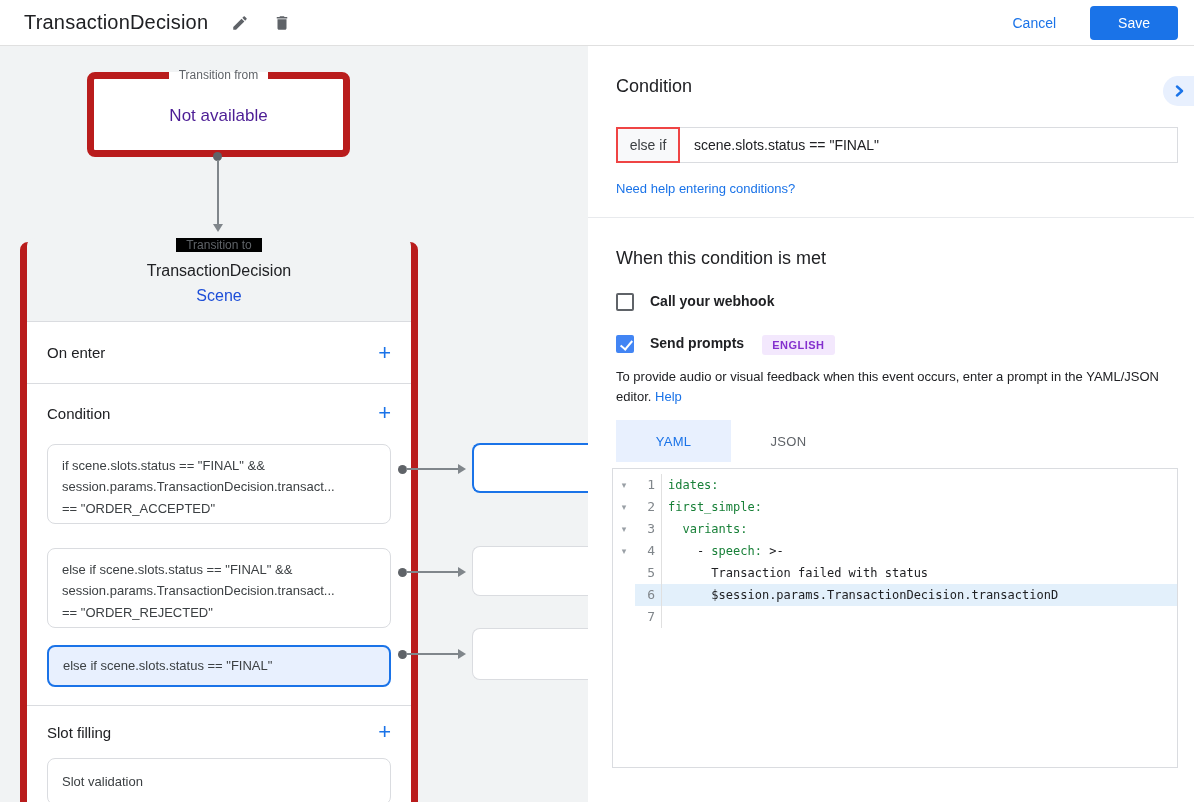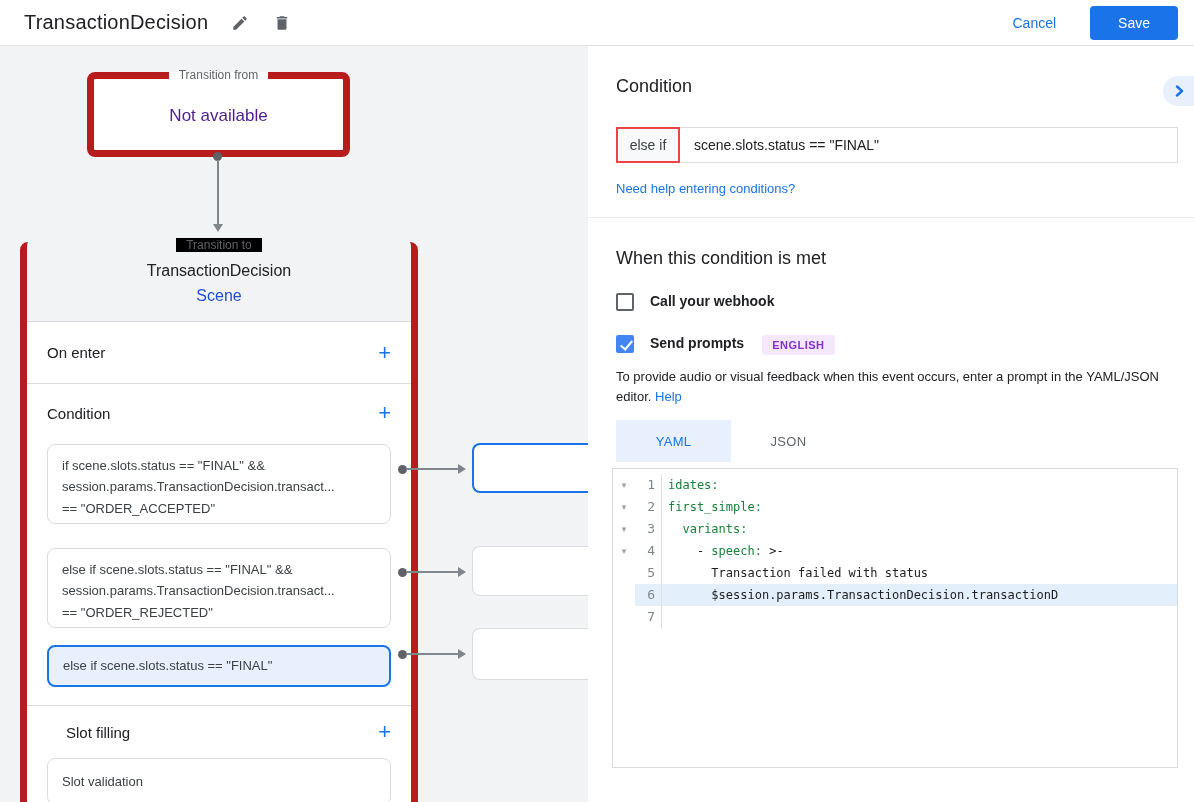--- a/index.html
+++ b/index.html
@@ -47,21 +47,21 @@
   .plus { color:#1a73e8; font-size:22px; font-weight:400; line-height:1; cursor:pointer; }
   .sec-head { height:58px; }
   .cond-section { border-bottom:1px solid #dadce0; padding-bottom:18px; }
 
   .cond-box { margin:2px 20px 0 20px; border:1px solid #dadce0; border-radius:8px; background:#fff;
               font-size:13px; line-height:1.65; color:#3c4043; padding:10px 14px; white-space:pre-line; cursor:pointer; }
   .cond-box.b1 { height:80px; margin-bottom:24px; }
   .cond-box.b2 { height:80px; margin-bottom:17px; }
   .cond-box.selected { height:42px; display:flex; align-items:center; background:#e8f0fe; border:2px solid #1a73e8; }
 
-  .row-slotfill { height:52px;margin-left:19px; }
+  .row-slotfill { height:52px; }
   .slot-box { margin:0 20px; border:1px solid #dadce0; border-radius:8px; background:#fff;
               height:47px; display:flex; align-items:center; padding:0 14px; font-size:13px; color:#3c4043; cursor:pointer; }
 
   .target-box { position:absolute; left:472px; width:116px; background:#fff;
                 border:1px solid #dadce0; border-right:none; border-radius:8px 0 0 8px; }
   .target-box.active { border:2px solid #1a73e8; border-right:none; }
 
   
   .rp-heading { font-size:18px; font-weight:400; color:#202124; margin-top:30px; }
   .collapse-pill { position:absolute; top:30px; right:0; width:31px; height:30px; background:#e8f0fe;

